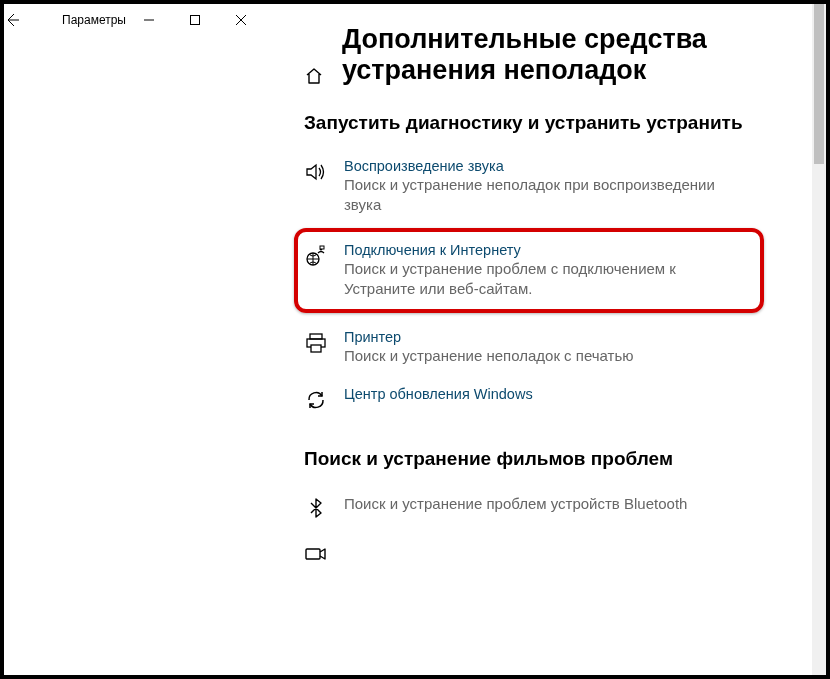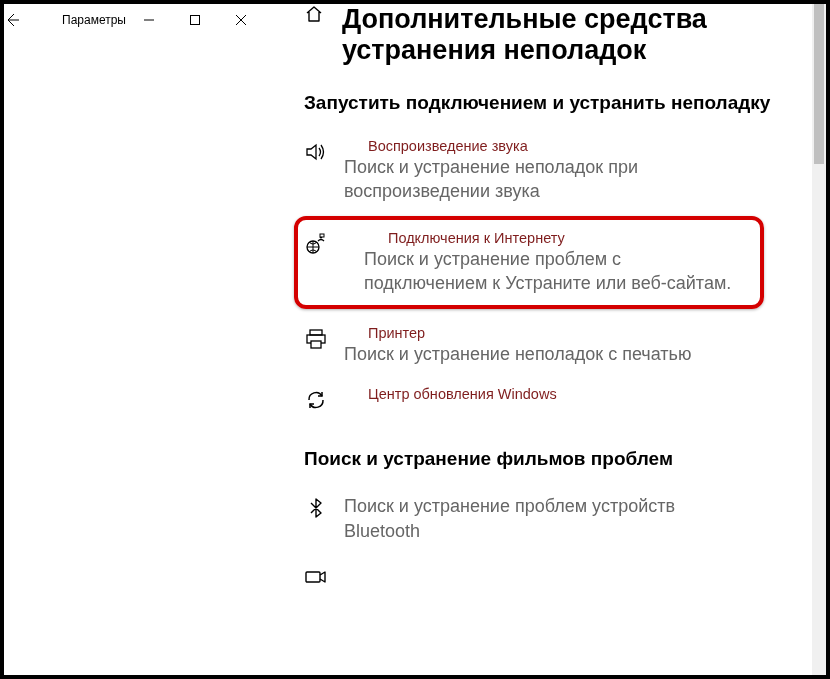--- a/index.html
+++ b/index.html
@@ -60,21 +60,22 @@
   .scrollbar .thumb {
     position: absolute;
     top: 0;
     left: 2px;
     width: 10px;
     height: 160px;
     background: #c0c0c0;
   }
   .header-row {
     display: flex;
-    align-items: flex-start;
+    align-items: flex-end;
+    margin-top: 20px;
     margin-bottom: 18px;
   }
   .header-row .home-icon {
     margin-right: 18px;
     flex-shrink: 0;
   }
   h1 {
     font-size: 27px;
     font-weight: 600;
     margin: 0;
@@ -95,39 +96,38 @@
   .item .icon-col {
     width: 40px;
     flex-shrink: 0;
     display: flex;
     justify-content: flex-start;
     padding-top: 2px;
   }
   .item .text-col { flex: 1; }
   .item .item-title {
     font-size: 14.5px;
-    color: #7f1d1d;
+    color: #0c4a6e;
     margin-bottom: 1px;
-    margin-left: 24px;
   }
   .item .item-desc {
-    font-size: 18px;
+    font-size: 15px;
     color: #666;
     line-height: 1.35;
     max-width: 380px;
   }
   .highlight-box {
     border: 4px solid #d40000;
     border-radius: 12px;
     margin: 2px 0 6px -10px;
     padding: 4px 6px 4px 6px;
     width: 470px;
     box-shadow: 0 1px 3px rgba(0,0,0,0.3);
   }
-  .highlight-box .item { padding: 6px 0; gap: 20px; }
+  .highlight-box .item { padding: 6px 0; }
   svg { display: block; }
 </style>
 </head>
 <body>
 
 <div class="window">
 
   <div class="titlebar">
     <div class="back">
       <svg width="16" height="16" viewBox="0 0 16 16">
@@ -159,21 +159,21 @@
 
       <div class="header-row">
         <span class="home-icon">
           <svg width="20" height="20" viewBox="0 0 20 20">
               <path d="M3 9 L10 3 L17 9 M5 8 V17 H15 V8" stroke="#000" stroke-width="1.4" fill="none" stroke-linejoin="round"></path>
             </svg>
         </span>
         <h1>Дополнительные средства устранения неполадок</h1>
       </div>
 
-      <h2>Запустить подключением и устранить неполадку</h2>
+      <h2>Запустить диагностику и устранить устранить</h2>
 
       <div class="item">
         <div class="icon-col">
           <span>
             <svg width="24" height="24" viewBox="0 0 24 24">
                 <path d="M3 9 H7 L12 5 V19 L7 15 H3 Z" stroke="#000" stroke-width="1.3" fill="none"></path>
                 <path d="M15 8 Q18 12 15 16" stroke="#000" stroke-width="1.3" fill="none"></path>
                 <path d="M17 5 Q22 12 17 19" stroke="#000" stroke-width="1.3" fill="none"></path>
               </svg>
           </span>

